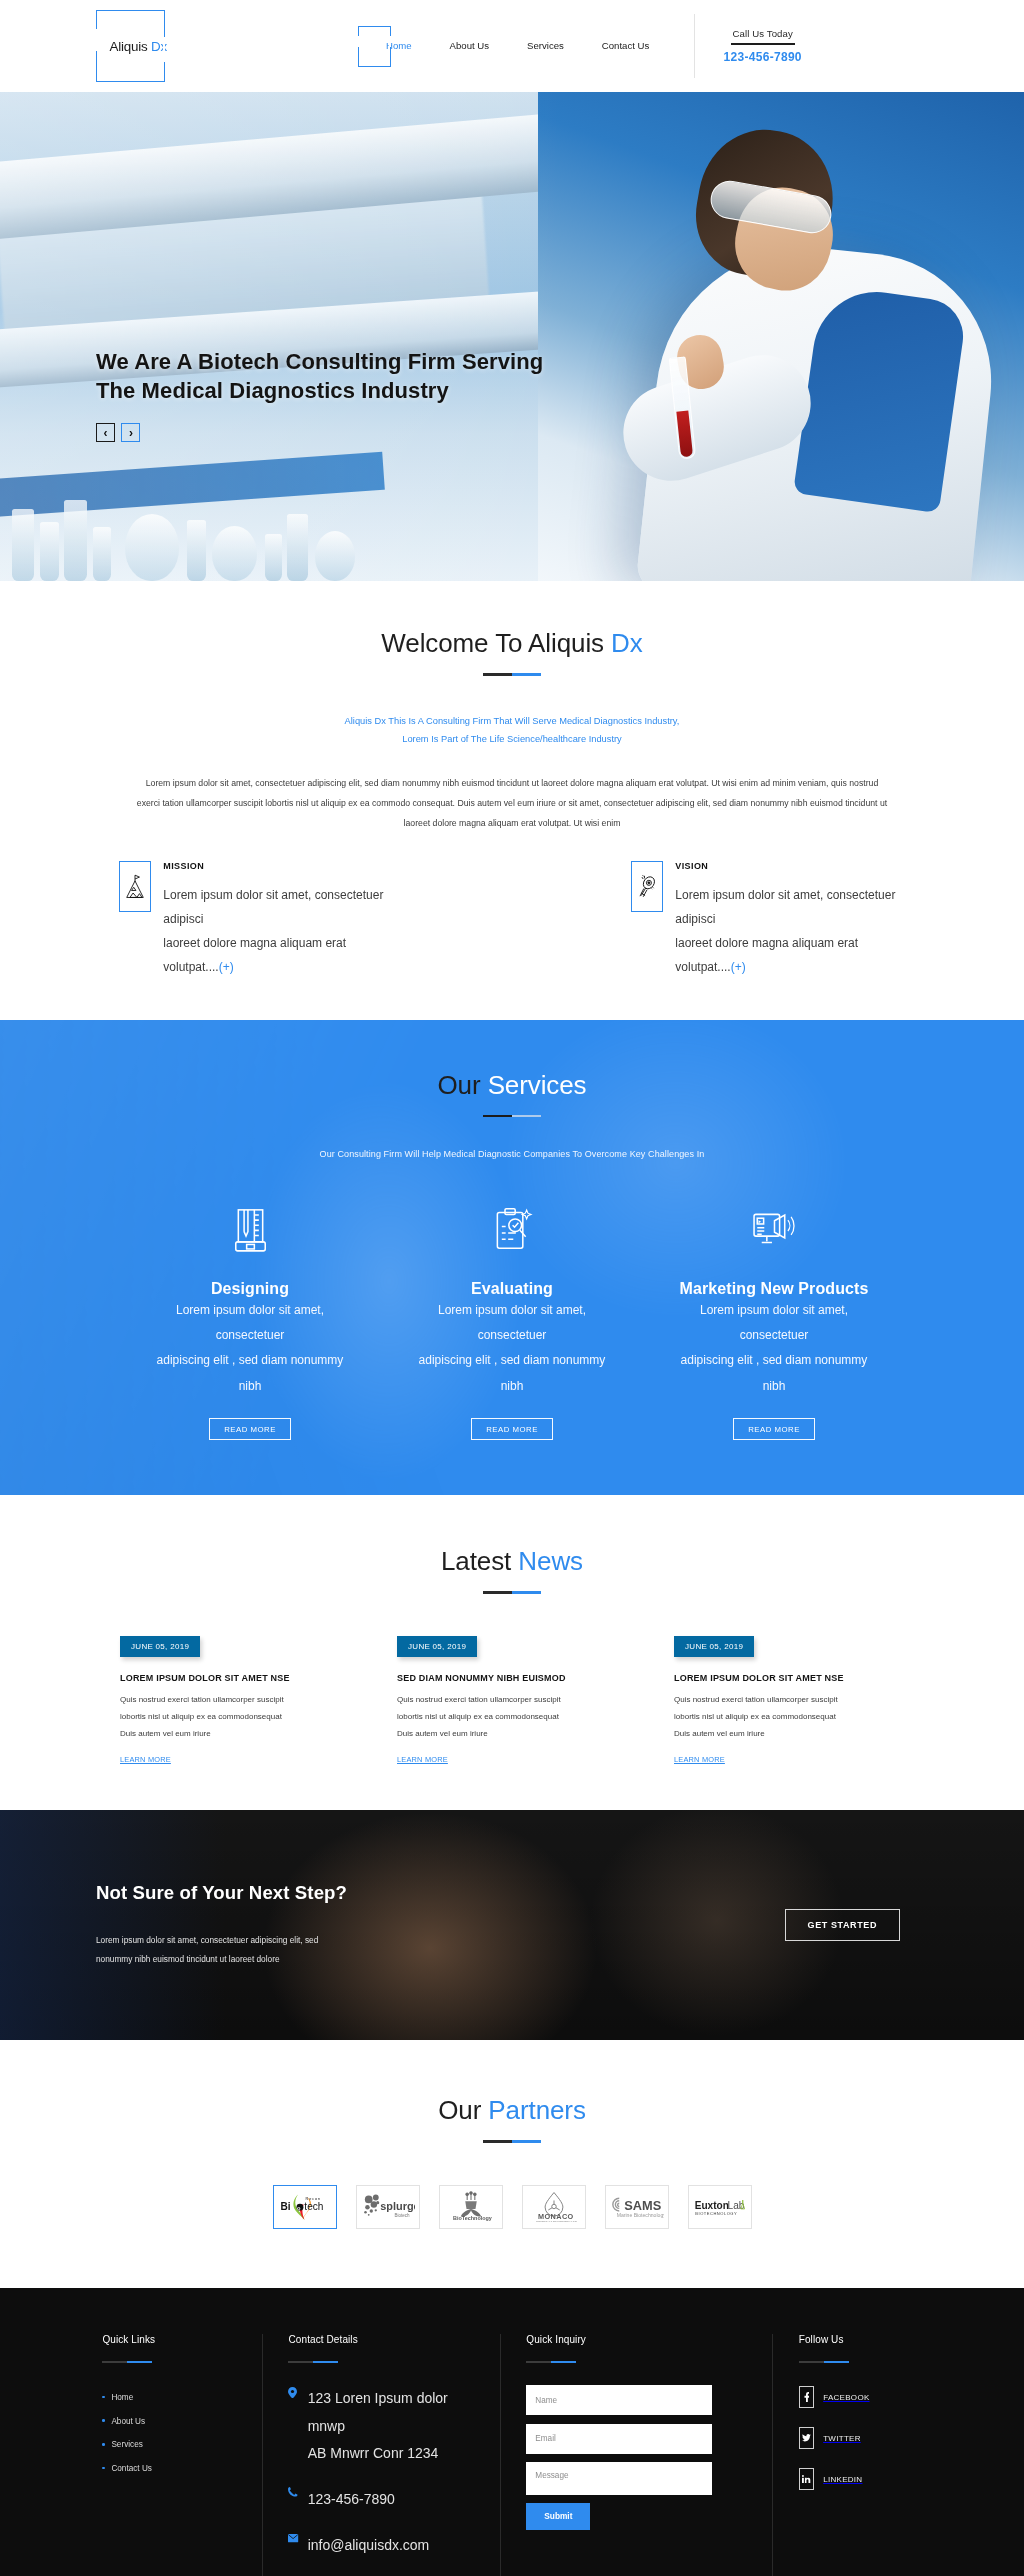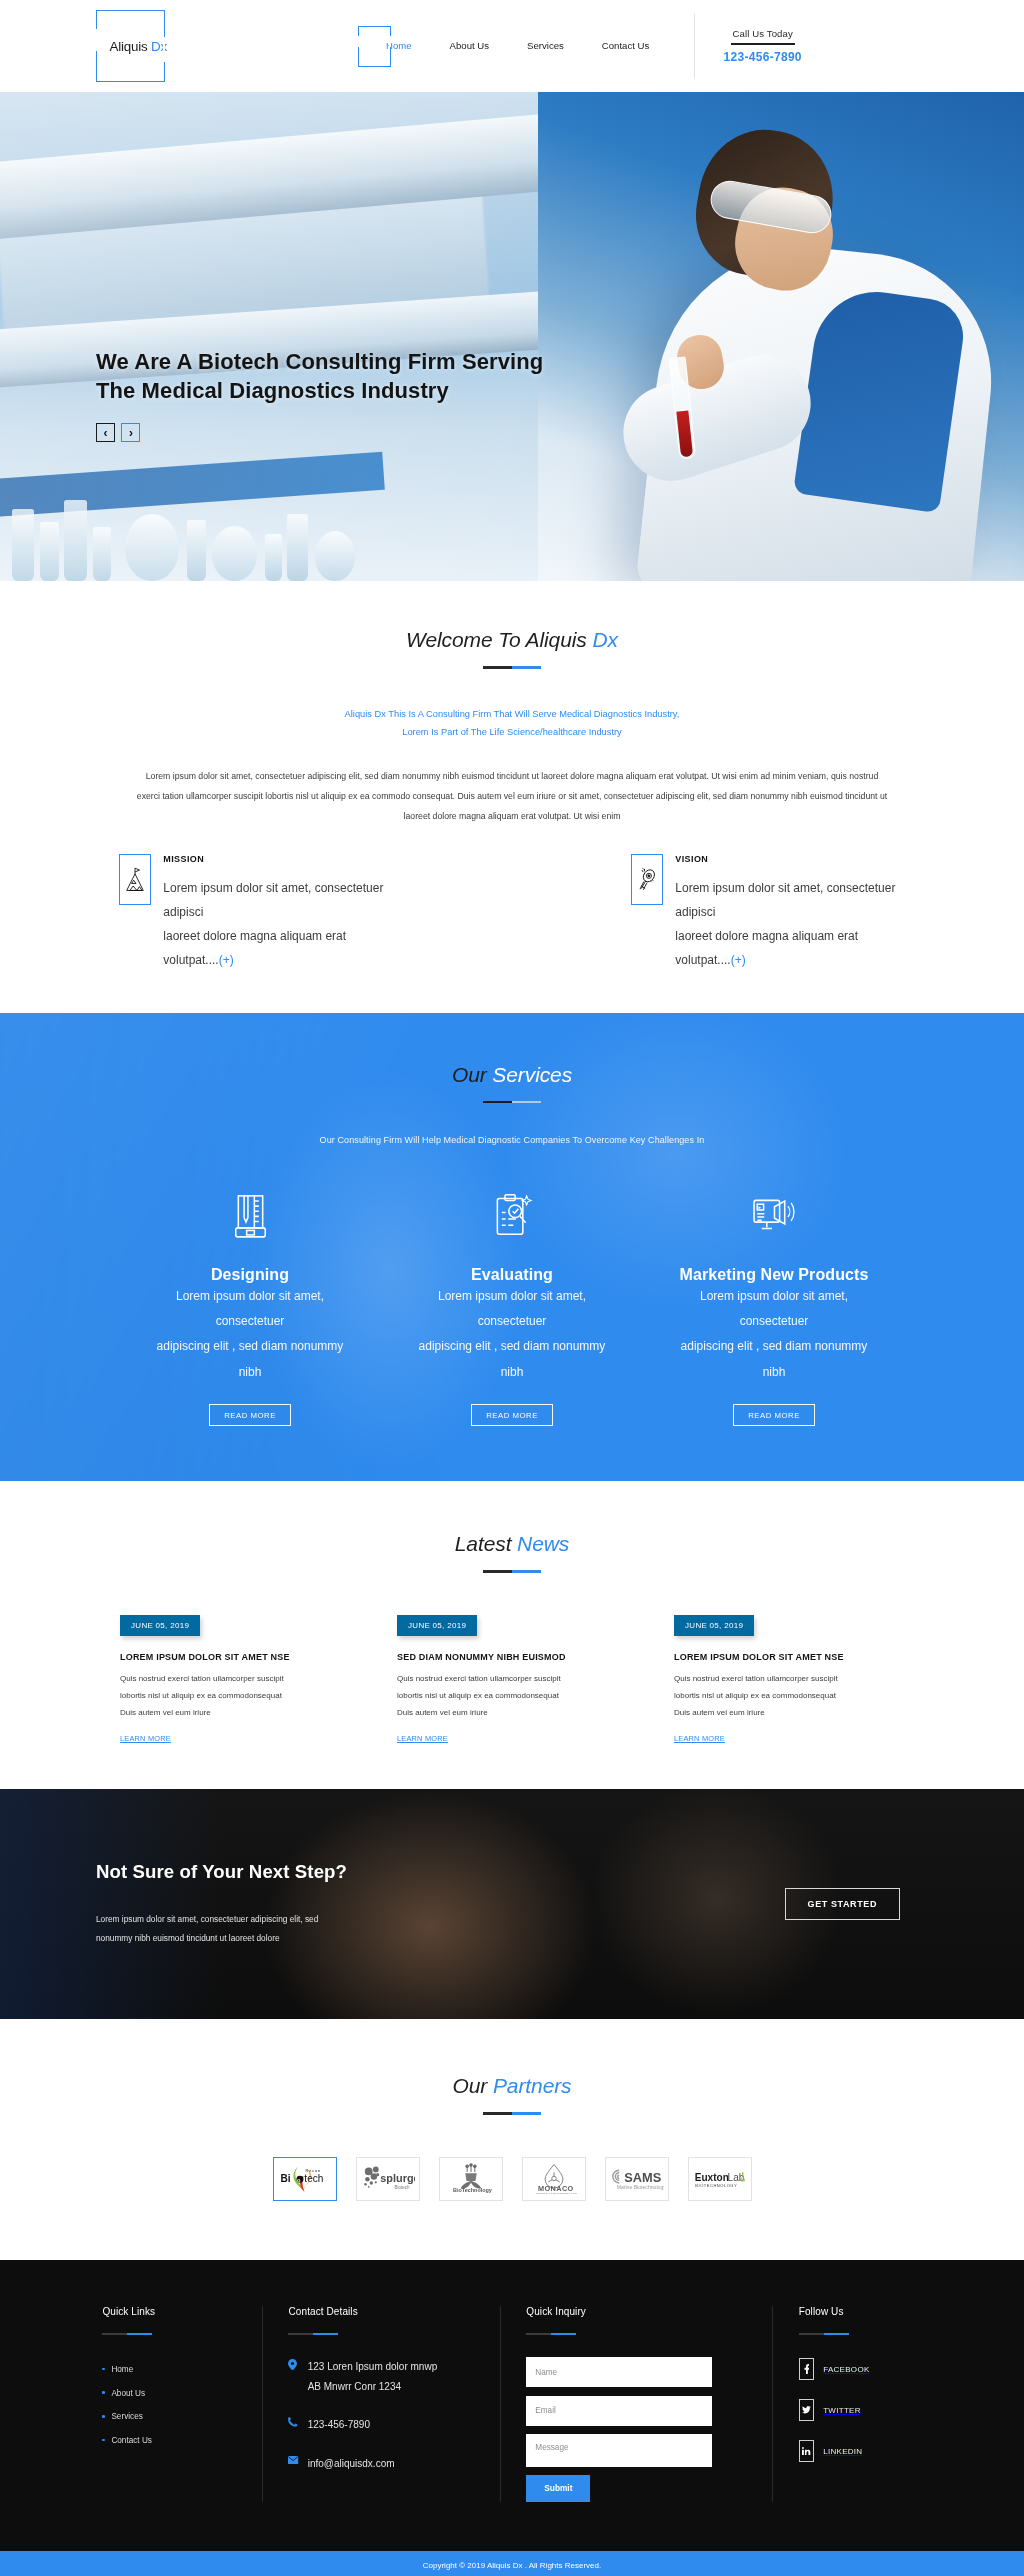--- a/index.html
+++ b/index.html
@@ -147,21 +147,21 @@
   }
   .hero-arrows { display:flex; gap:6.4px; margin-top:18px; }
   .hero-arrow {
     width:19px; height:19px; display:flex; align-items:center; justify-content:center;
     font-size:12px; font-weight:bold; color:#111; background:transparent; cursor:pointer;
     border:0.6px solid #1b1b1b;
   }
   .hero-arrow.next { border-color:#2f8bee; }
 
   
-  .sec-title { text-align:center; font-size:21px; font-weight:400; color:#1f1f1f; letter-spacing:-0.1px;font-style:italic; }
+  .sec-title { text-align:center; font-size:26px; font-weight:400; color:#1f1f1f; letter-spacing:-0.1px; }
   .sec-title .hl { color:#2f8bee; }
   .sec-rule { width:59px; height:2.6px; margin:14px auto 0; display:flex; }
   .sec-rule i { display:block; height:100%; }
   .sec-rule i:first-child { width:29px; background:#2a2a2a; }
   .sec-rule i:last-child  { width:29px; background:#2f8bee; }
   .sec-rule.light i:first-child { background:#1c1c1c; }
   .sec-rule.light i:last-child { background:#aecbec; }
 
   
   .welcome { padding:47px 0 41px; background:#fff; }
@@ -275,21 +275,21 @@
   .f-rule i:first-child { width:25px; background:#3c3c3c; }
   .f-rule i:last-child  { width:25px; background:#2f8bee; }
   .f-links { margin-top:23px; }
   .f-link { font-size:8.2px; color:#dcdcdc; line-height:1; padding:7.7px 0 7.7px 9px;
     position:relative; display:block; text-decoration:none; }
   .f-link::before { content:""; position:absolute; left:0; top:9.6px; width:2.6px; height:2.6px;
     background:#2f8bee; border-radius:50%; }
   .f-contact { margin-top:22px; }
   .f-ci { display:flex; gap:9px; margin-bottom:19px; align-items:flex-start; }
   .f-ci-ico { width:10.2px; min-width:10.2px; color:#2f8bee; margin-top:1.3px; }
-  .f-ci-tx { font-size:10px; color:#e3e3e3; line-height:1.95; }
+  .f-ci-tx { font-size:14px; color:#e3e3e3; line-height:1.95; }
   .f-form { margin-top:22px; width:186px; }
   .f-input {
     width:100%; height:30px; background:#fff; border:0; outline:0;
     font-family:Liberation Sans, sans-serif; font-size:8.2px; color:#555;
     padding:0 9px; margin-bottom:8.3px; display:block;
   }
   .f-input::placeholder { color:#8e8e8e; }
   textarea.f-input { height:33px; padding-top:9px; resize:none; }
   .f-submit {
     background:#2f8bee; border:0; color:#fff; font-size:8.3px; font-weight:bold;

